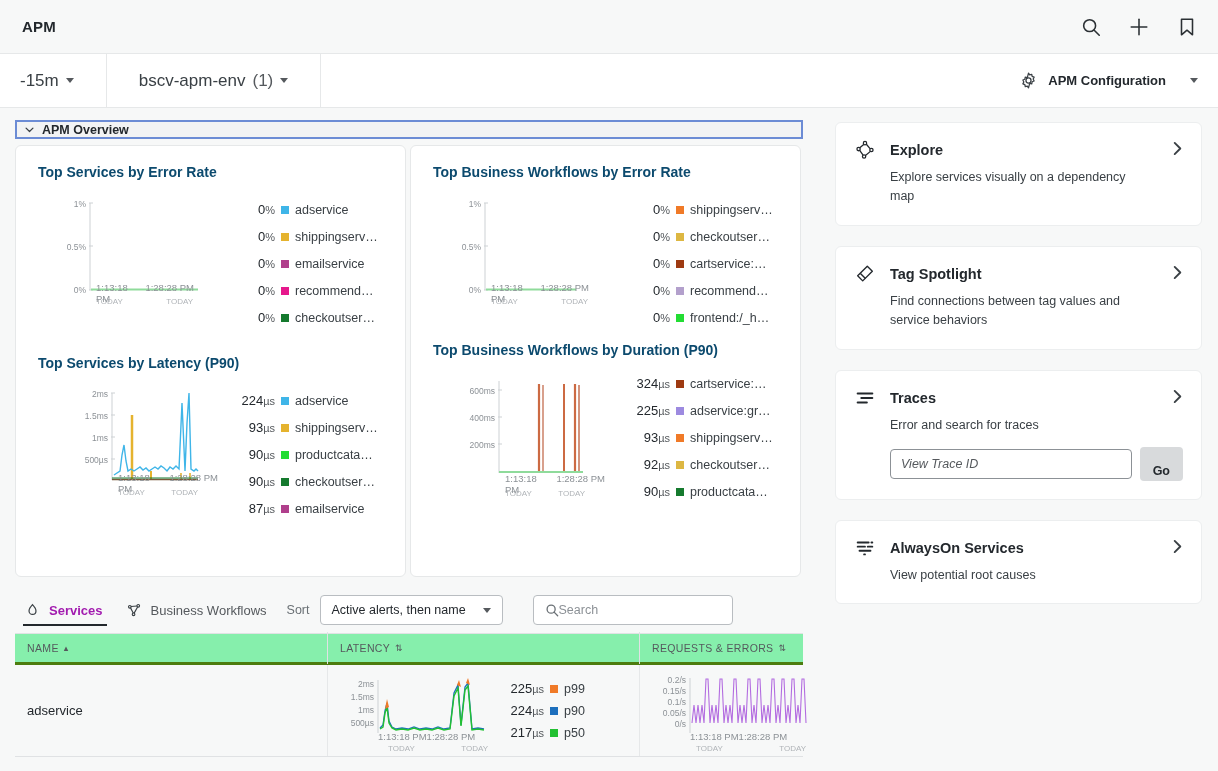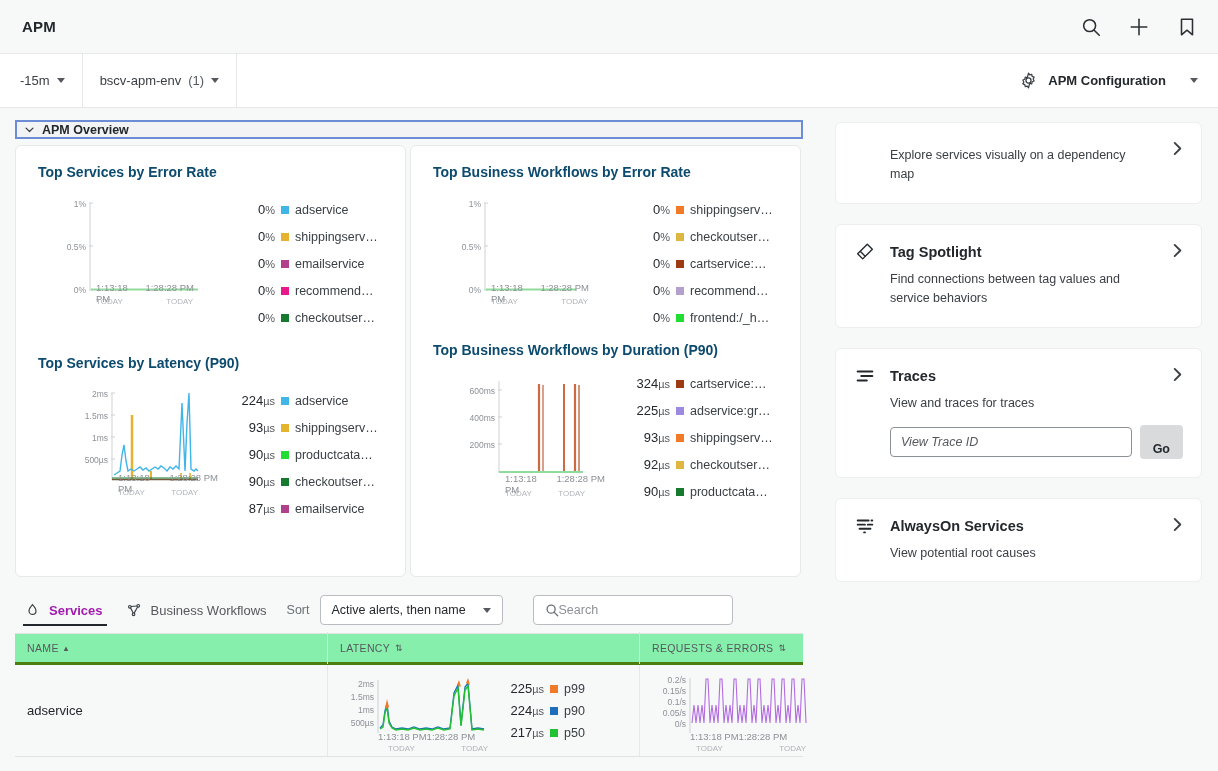--- a/index.html
+++ b/index.html
@@ -24,23 +24,23 @@
   .ticon { width: 22px; height: 22px; display: block; color: #2b3034; cursor: pointer; }
 
   
   .filterbar {
     height: 54px; background: #ffffff;
     display: flex; align-items: stretch;
     border-bottom: 1px solid #e6e8e9;
   }
   .fb-cell {
     display: flex; align-items: center; gap: 7px;
-    padding: 0 17px;
+    padding: 0 32px;
     border-right: 1px solid #e6e8e9;
-    font-size: 13px; color: #3a4045; cursor: pointer;
+    font-size: 17px; color: #3a4045; cursor: pointer;
     white-space: nowrap;
   }
   .fb-cell.first { padding-left: 20px; }
   .fb-count { color: #55595d; }
   .caret {
     width: 0; height: 0;
     border-left: 4.5px solid transparent;
     border-right: 4.5px solid transparent;
     border-top: 5.5px solid #55595d;
     display: inline-block;
@@ -596,20 +596,30 @@
             </div>
           </div>
         </div>
       </div>
     </div>
   </div>
 
   <div class="right-col">
 
     <div class="card">
+      <div class="card-head">
+        <svg class="card-icon" viewBox="0 0 24 24" fill="none" stroke="currentColor" stroke-width="1.4">
+          <circle cx="12" cy="4.5" r="1.8"></circle>
+            <circle cx="5" cy="11" r="1.8"></circle>
+          <circle cx="19" cy="12" r="1.8"></circle>
+            <circle cx="11" cy="19" r="1.8"></circle>
+          <path d="M10.6 5.9 6.3 9.6M13.5 5.7l4 4.8M6.2 12.4l3.7 5.3M17.9 13.5l-5.4 4.4"></path>
+        </svg>
+        <div class="card-title">Explore</div>
+      </div>
       <svg class="card-arrow" viewBox="0 0 16 16" fill="none" stroke="currentColor" stroke-width="2">
         <polyline points="5,2 11,8 5,14" stroke-linecap="round" stroke-linejoin="round"></polyline>
       </svg>
       <div class="card-desc">Explore services visually on a dependency map</div>
     </div>
 
     <div class="card">
       <div class="card-head">
         <svg class="card-icon" viewBox="0 0 24 24" fill="none" stroke="currentColor" stroke-width="1.5">
           <path d="M14.5 3.5 20 9 9.5 19.5 4 14z" stroke-linejoin="round"></path>
@@ -628,21 +638,21 @@
         <svg class="card-icon" viewBox="0 0 24 24" stroke="currentColor" stroke-width="2.2" stroke-linecap="round">
           <line x1="4" y1="7" x2="20" y2="7"></line>
             <line x1="8" y1="12" x2="20" y2="12"></line>
             <line x1="4" y1="17" x2="14" y2="17"></line>
         </svg>
         <div class="card-title">Traces</div>
       </div>
       <svg class="card-arrow" viewBox="0 0 16 16" fill="none" stroke="currentColor" stroke-width="2">
         <polyline points="5,2 11,8 5,14" stroke-linecap="round" stroke-linejoin="round"></polyline>
       </svg>
-      <div class="card-desc">View and traces for traces</div>
+      <div class="card-desc">Error and search for traces</div>
       <div class="trace-row">
         <input class="trace-input" value="" placeholder="View Trace ID" style="">
         <button class="go-btn">Go</button>
       </div>
     </div>
 
     <div class="card">
       <div class="card-head">
         <svg class="card-icon" viewBox="0 0 24 24" stroke="currentColor" stroke-width="2" stroke-linecap="round">
           <line x1="4" y1="6" x2="16" y2="6"></line>

